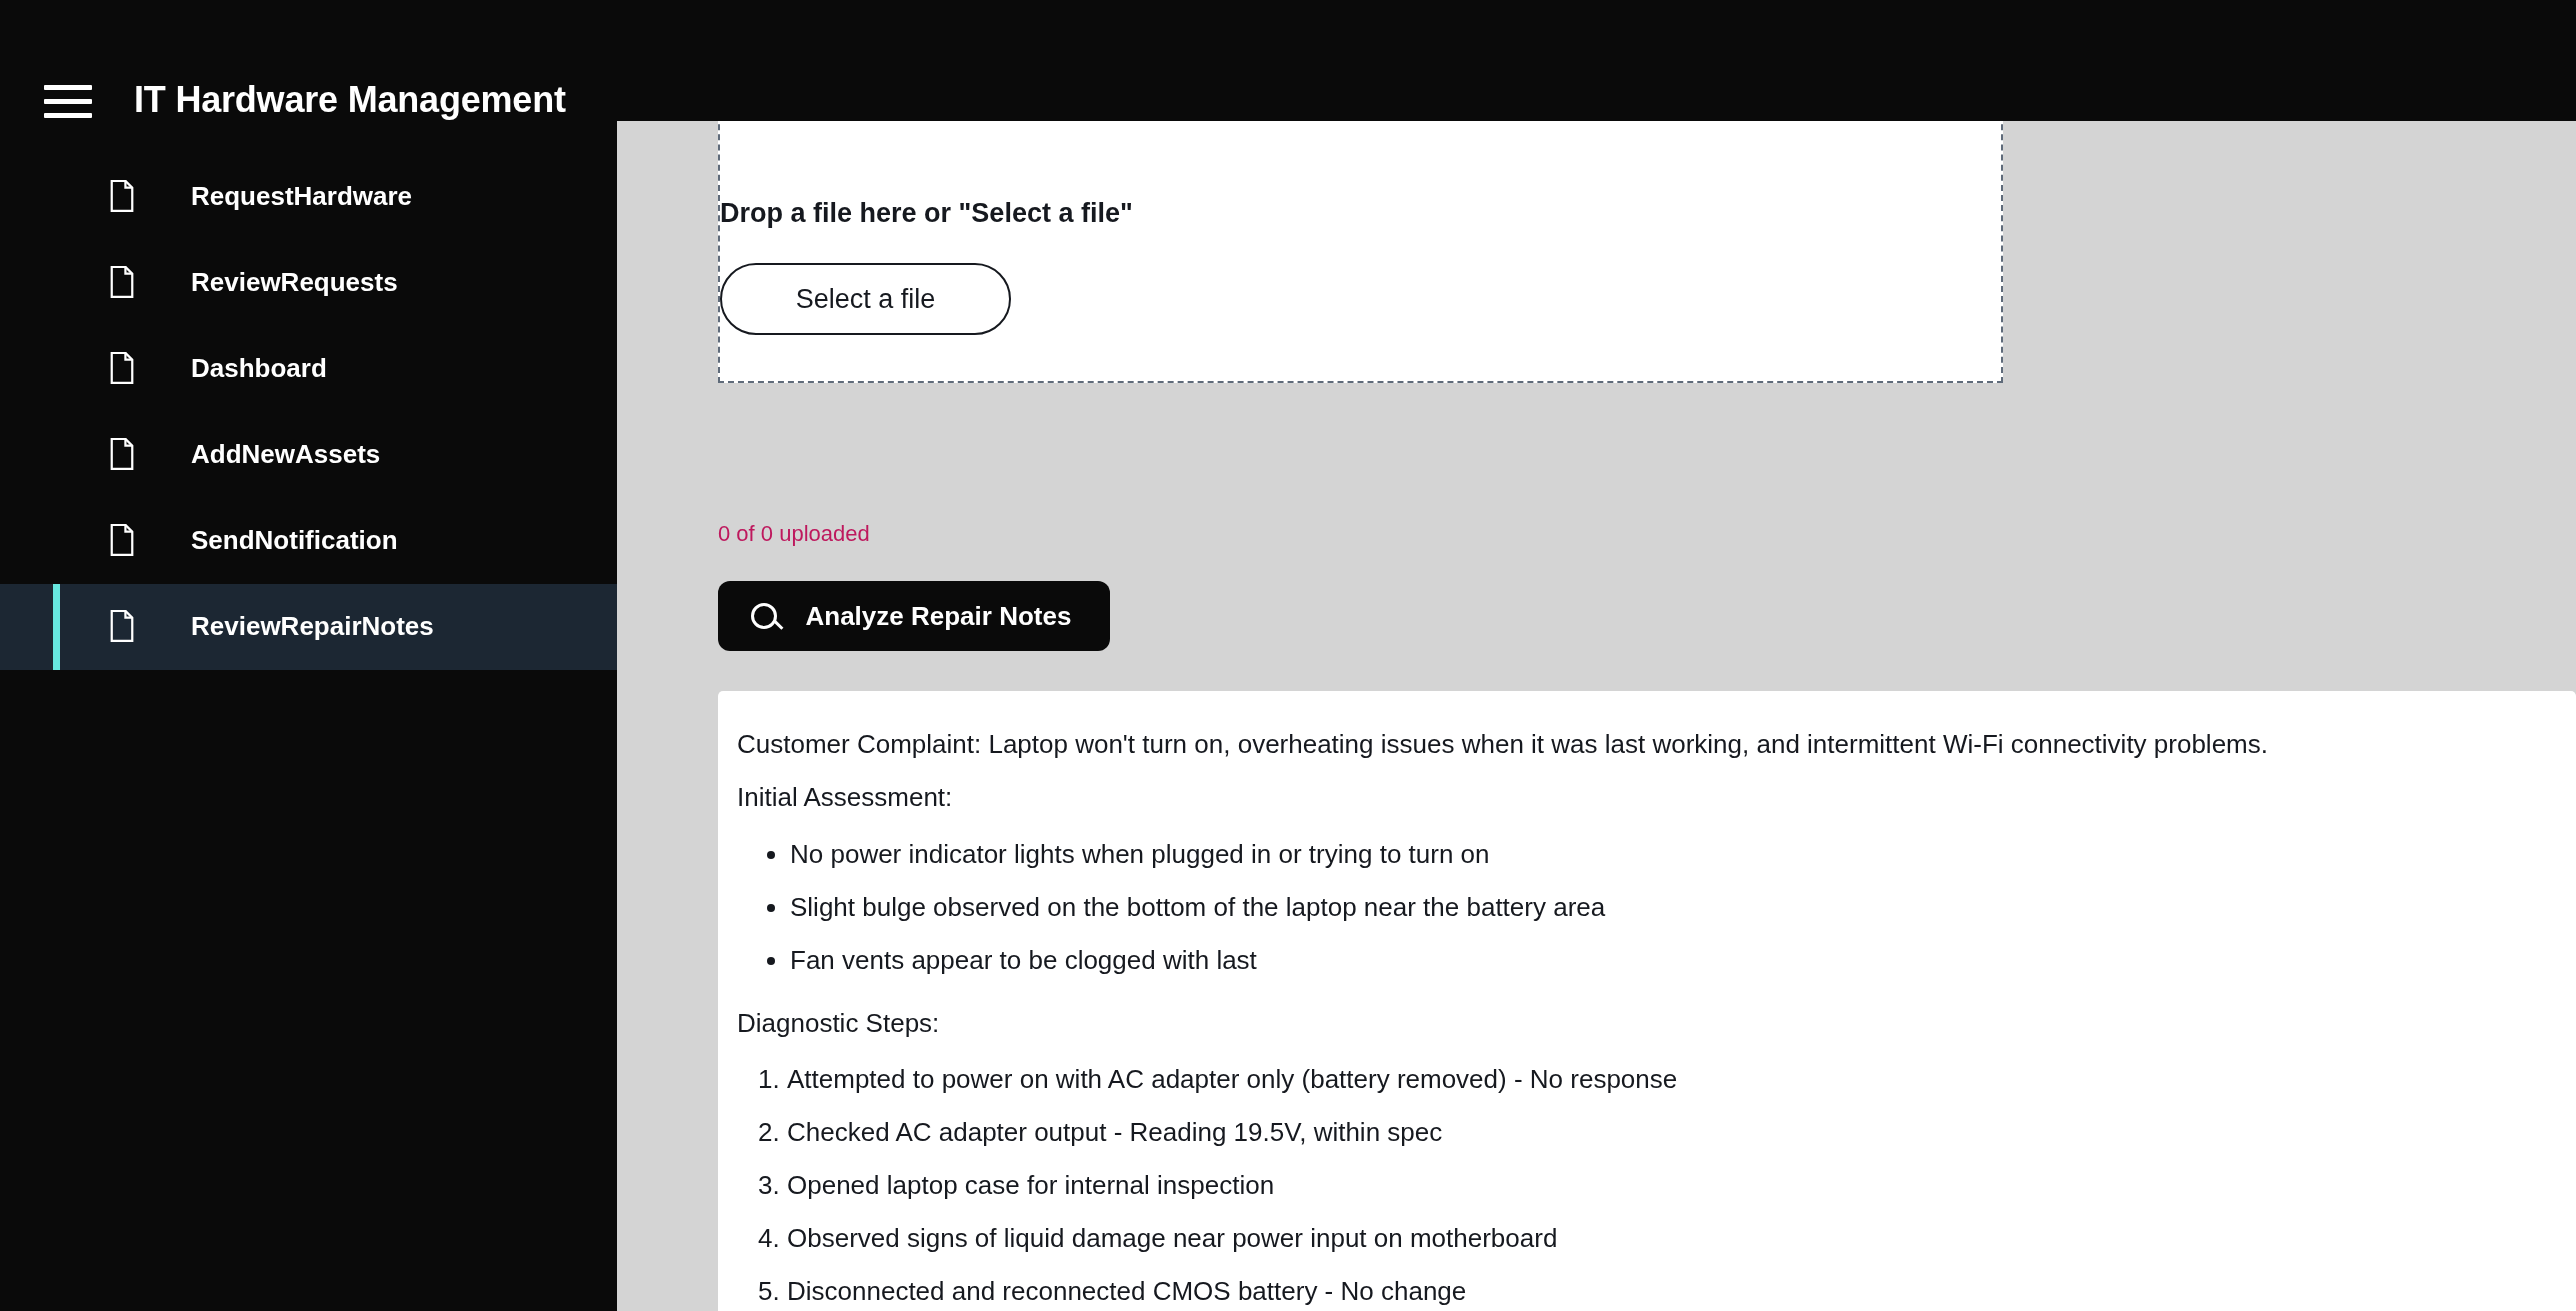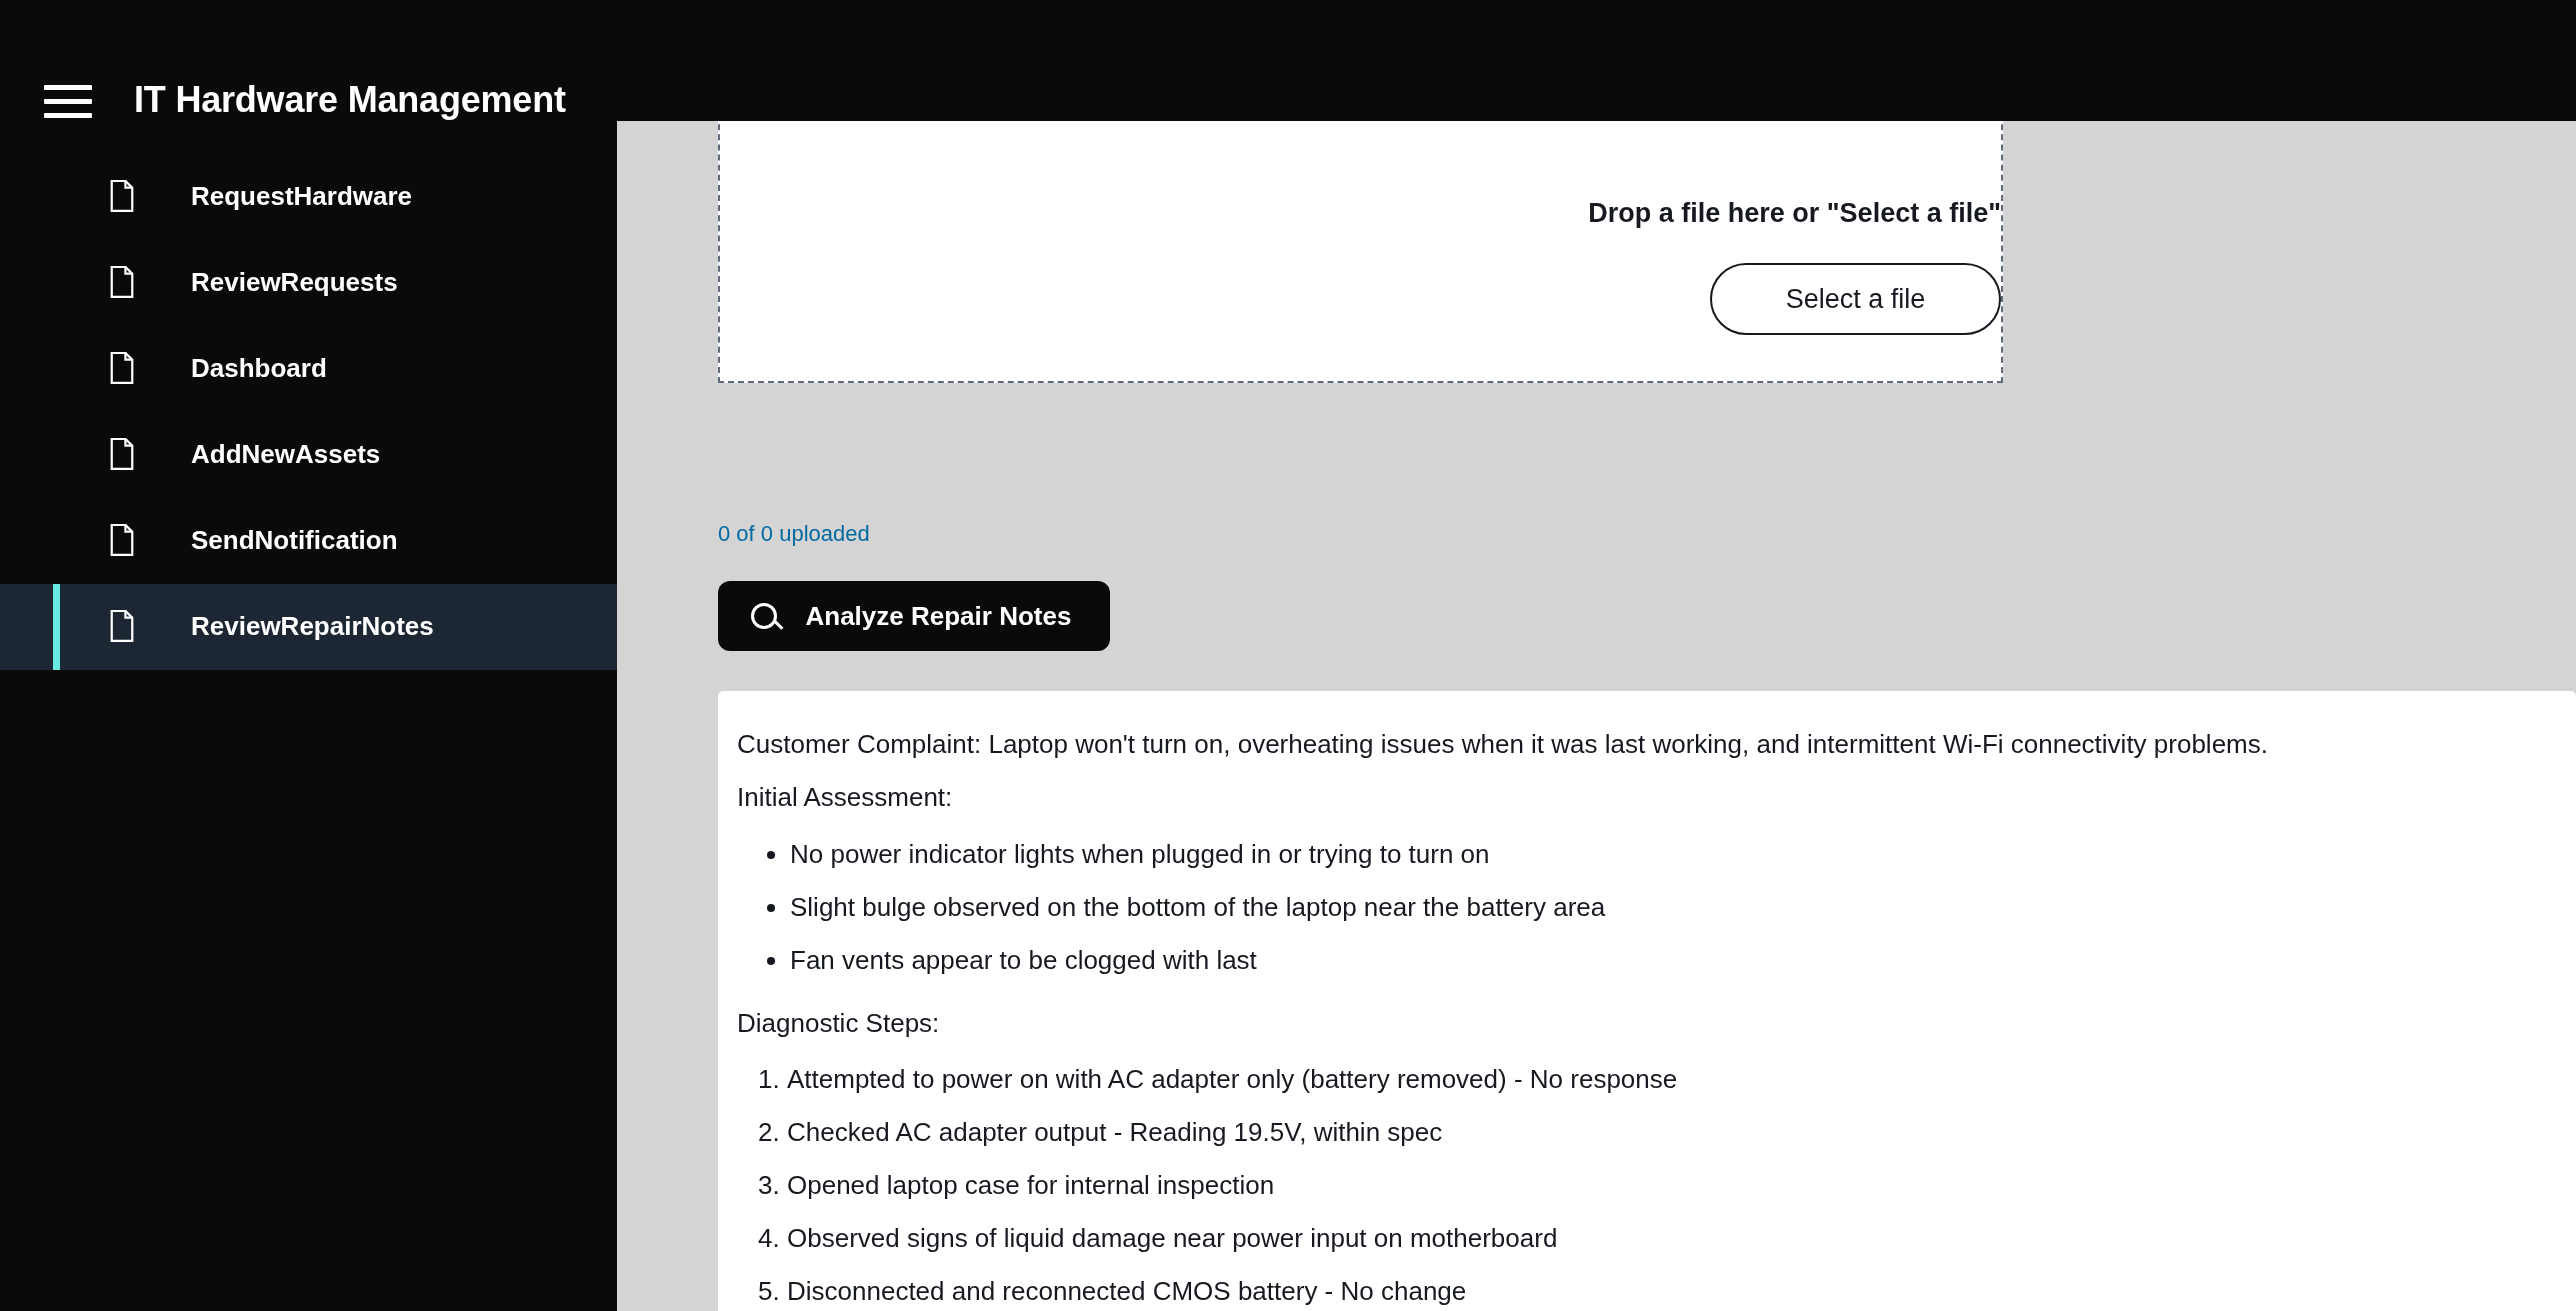--- a/index.html
+++ b/index.html
@@ -101,21 +101,21 @@
   .dropzone {
     position: absolute;
     top: -17px;
     left: 101px;
     width: 1285px;
     height: 279px;
     background: #ffffff;
     border: 2.6px dashed #5f6b7a;
     display: flex;
     flex-direction: column;
-    align-items: flex-end;
+    align-items: flex-start;
     padding-top: 92px;
   }
   .dropzone-label {
     font-size: 27px;
     font-weight: bold;
     color: #16191f;
   }
   .select-file-btn {
     margin-top: 34px;
     width: 291px;
@@ -127,21 +127,21 @@
     font-weight: normal;
     color: #16191f;
     cursor: pointer;
     font-family: "Liberation Sans", sans-serif;
   }
   .upload-status {
     position: absolute;
     top: 400px;
     left: 101px;
     font-size: 22px;
-    color: #0369a1;
+    color: #be185d;
   }
 
   .analyze-btn {
     position: absolute;
     top: 460px;
     left: 101px;
     height: 70px;
     padding: 0 39px 0 32.5px;
     background: #0a0a0a;
     color: #ffffff;

